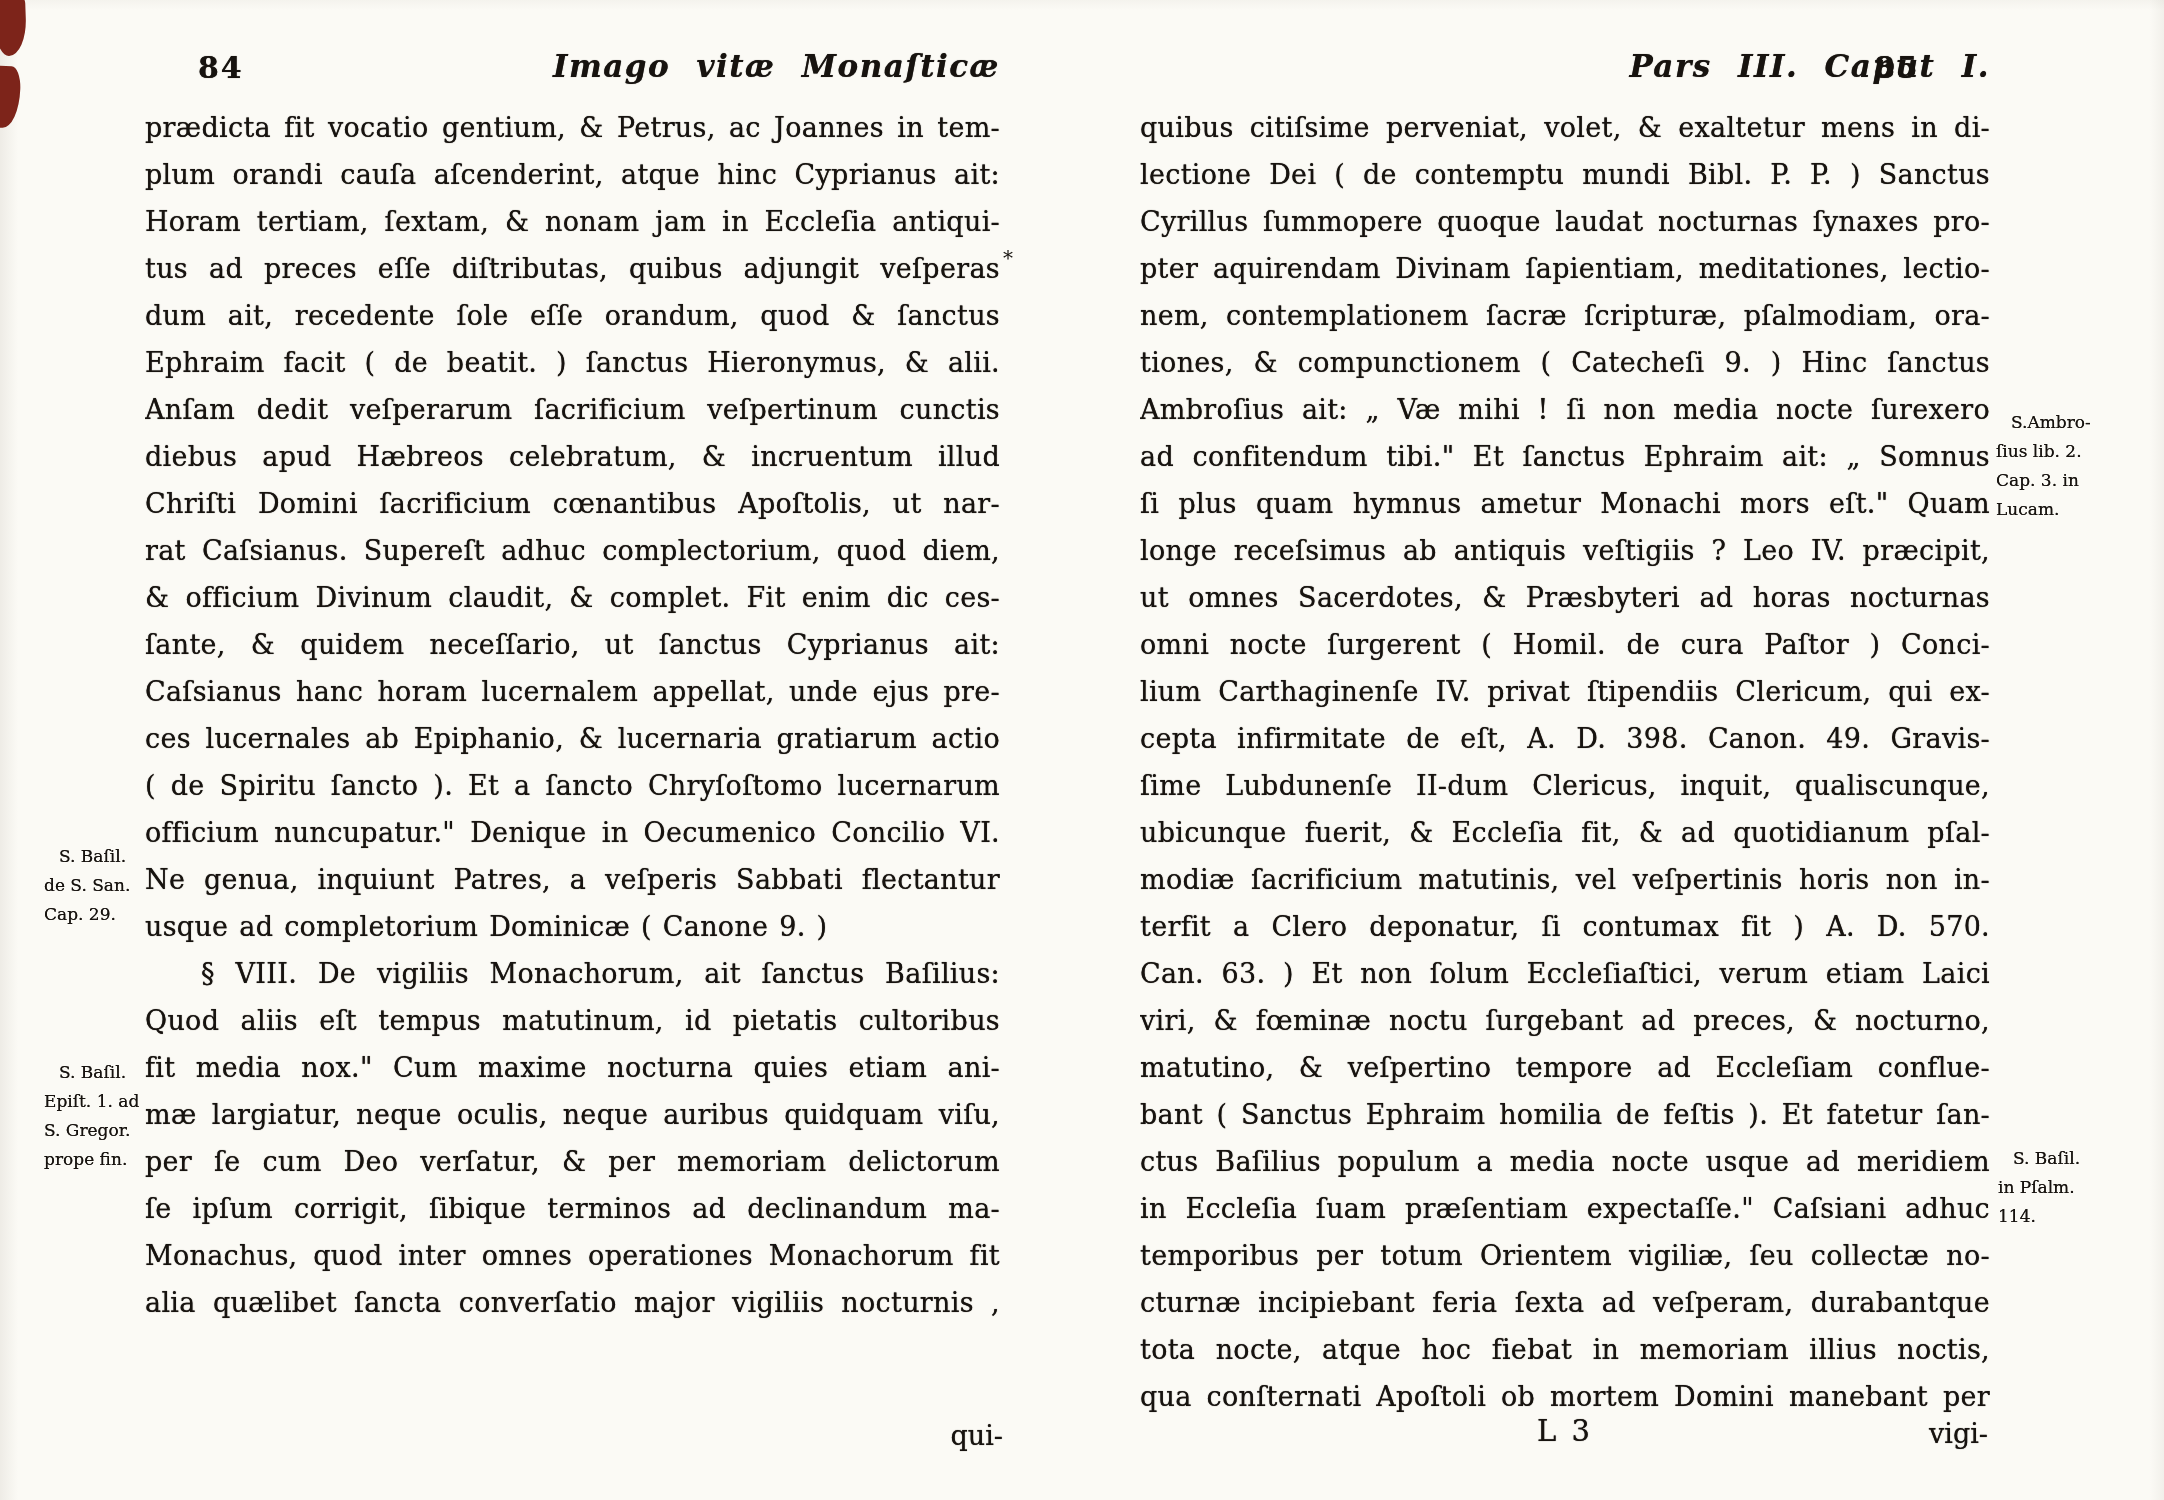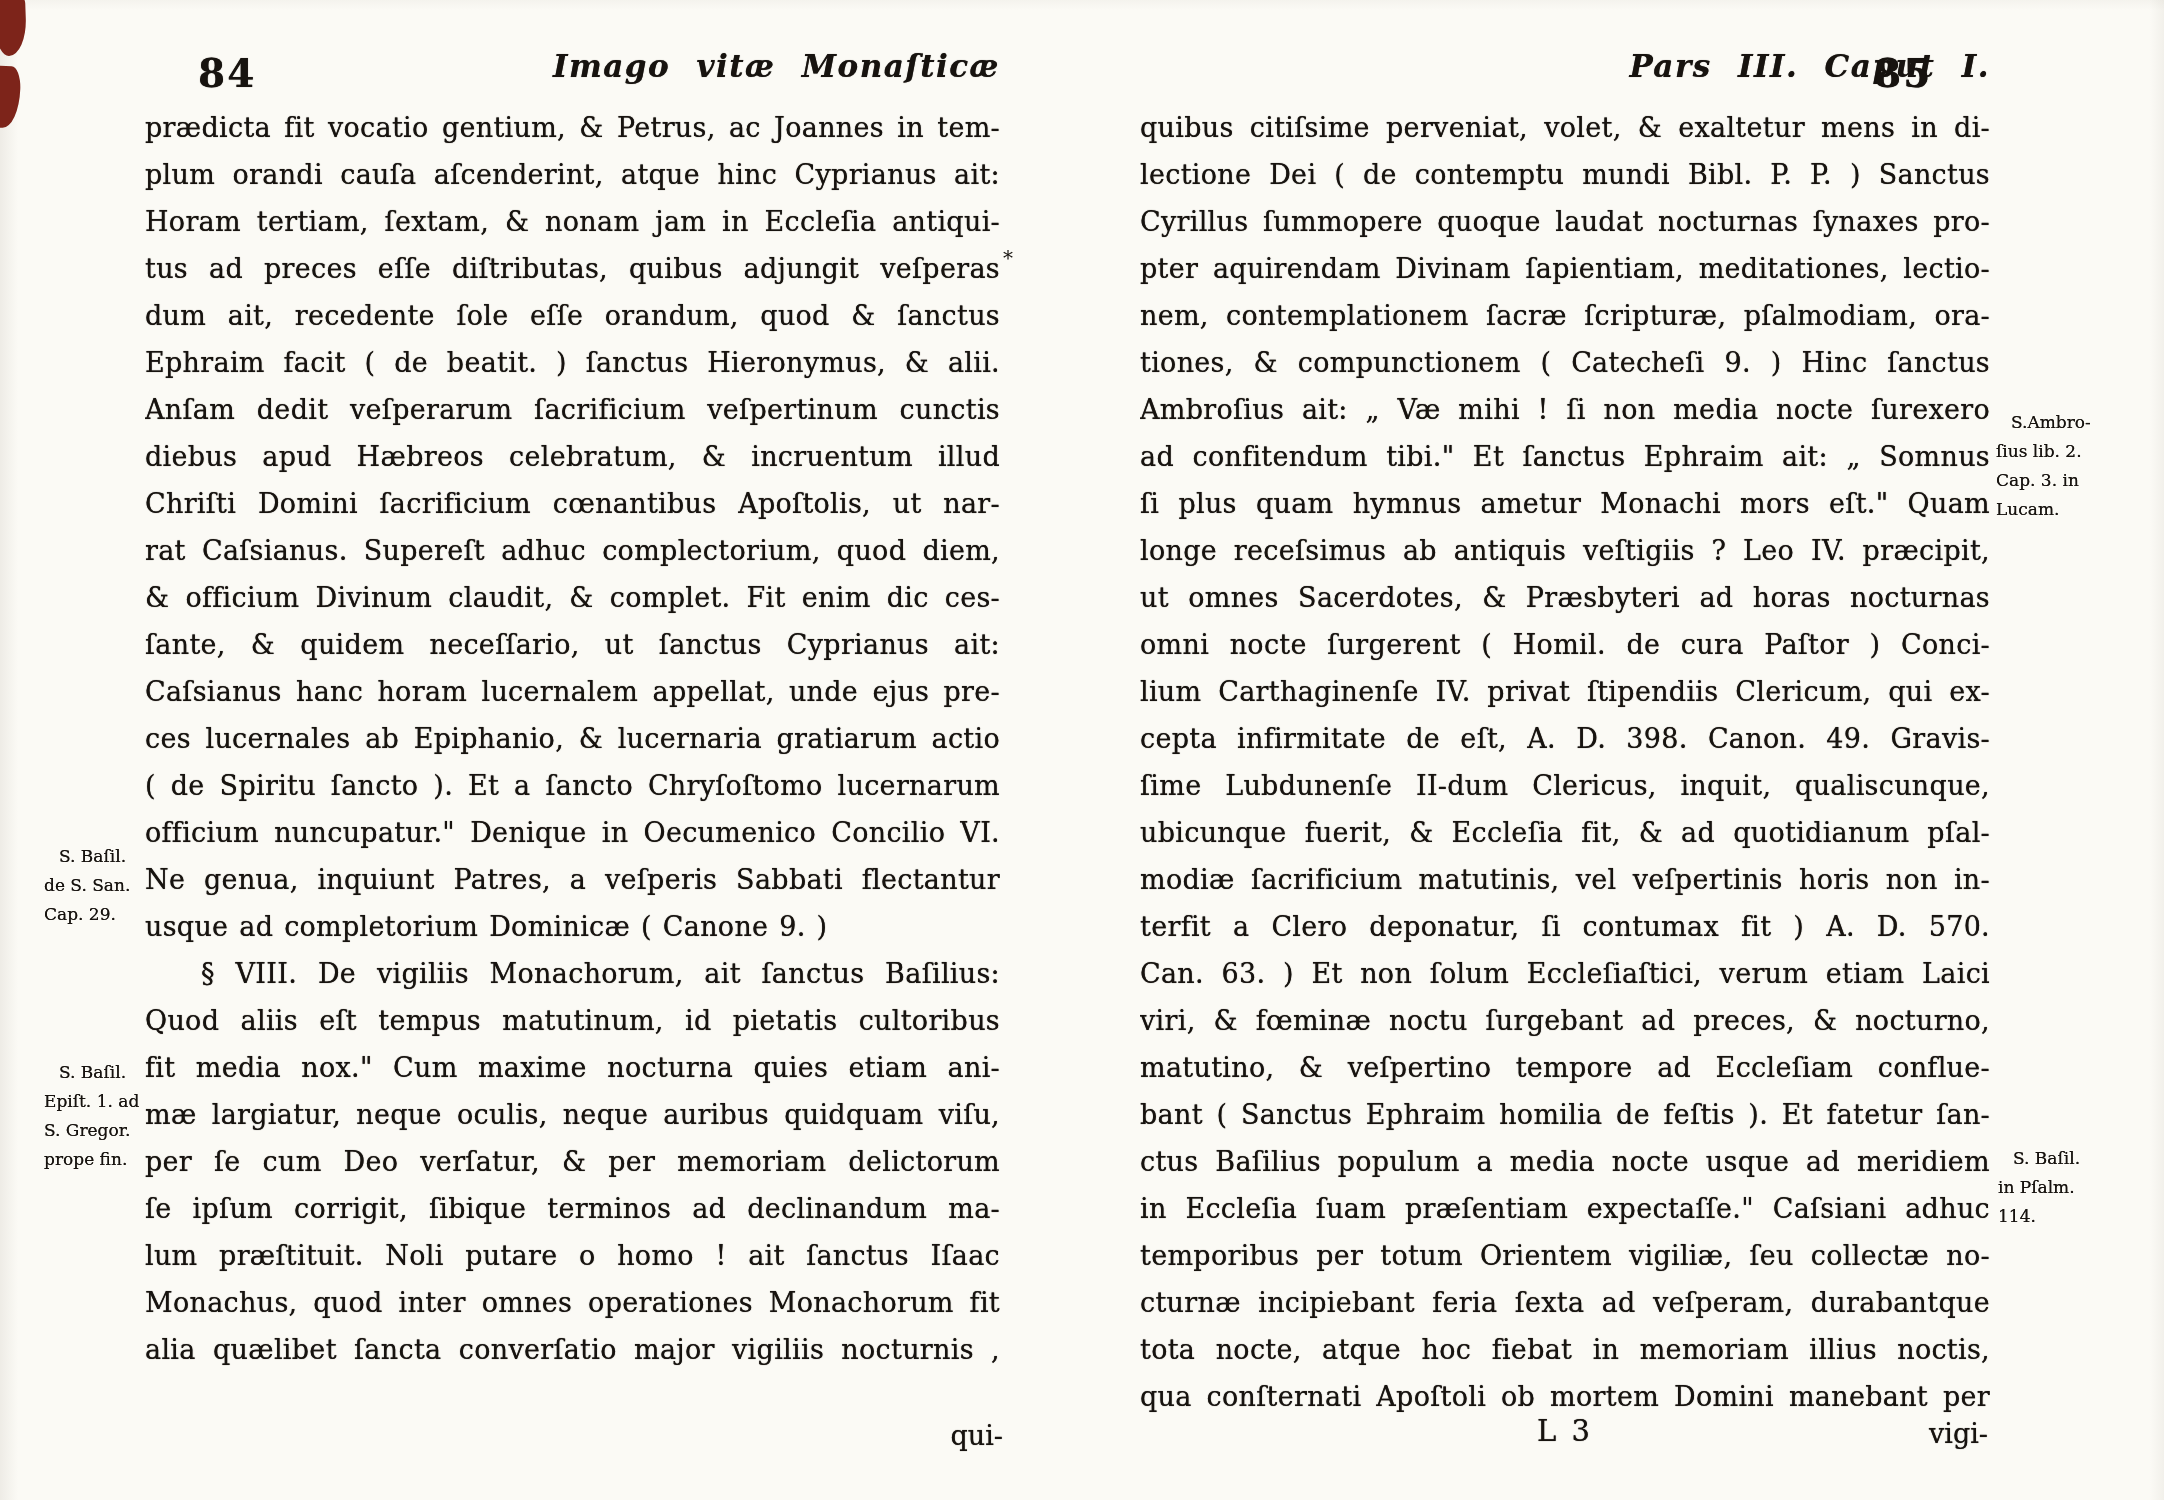--- a/index.html
+++ b/index.html
@@ -23,21 +23,21 @@
       linear-gradient(to left, rgba(120,110,95,.07), rgba(0,0,0,0) 14px),
       linear-gradient(to bottom, rgba(120,110,95,.05), rgba(0,0,0,0) 10px);
   }
   .red-mark, .red-mark2{
     position:absolute;background:var(--red);
   }
   .red-mark{left:-4px;top:-6px;width:30px;height:62px;border-radius:0 10px 60% 40%;transform:rotate(-2deg);}
   .red-mark2{left:-6px;top:66px;width:26px;height:62px;border-radius:0 40% 70% 30%;transform:rotate(2deg);}
 
   .pagenum{
-    position:absolute;top:50px;font-size:39px;font-weight:bold;letter-spacing:2px;
+    position:absolute;top:50px;font-size:30px;font-weight:bold;letter-spacing:2px;
     text-shadow:0 0 .7px rgba(23,19,15,.85);
   }
   .running-title{
     position:absolute;top:48px;font-size:31px;font-style:italic;font-weight:bold;
     text-align:right;letter-spacing:1.5px;word-spacing:14px;
     text-shadow:0 0 .7px rgba(23,19,15,.8);
   }
   .body-col{position:absolute;top:104px;}
   .body-left{left:145px;width:855px;}
   .body-right{left:1140px;width:850px;}
@@ -97,21 +97,20 @@
         <div class="line">( de Spiritu ſancto ).  Et a ſancto Chryſoſtomo lucernarum</div>
         <div class="line">officium nuncupatur."  Denique in Oecumenico Concilio VI.</div>
         <div class="line">Ne genua, inquiunt Patres, a veſperis Sabbati flectantur</div>
         <div class="line short">usque ad completorium Dominicæ ( Canone 9. )</div>
         <div class="line indent">§ VIII.  De vigiliis Monachorum, ait ſanctus Baſilius:</div>
         <div class="line">Quod aliis eſt tempus matutinum, id pietatis cultoribus</div>
         <div class="line">fit media nox."  Cum maxime nocturna quies etiam ani-</div>
         <div class="line">mæ largiatur, neque oculis, neque auribus quidquam viſu,</div>
         <div class="line">per ſe cum Deo verſatur, &amp; per memoriam delictorum</div>
         <div class="line">ſe ipſum corrigit, ſibique terminos ad declinandum ma-</div>
-        <div class="line">lum præſtituit.  Noli putare o homo !  ait ſanctus Iſaac</div>
         <div class="line">Monachus, quod inter omnes operationes Monachorum fit</div>
         <div class="line">alia quælibet ſancta converſatio major vigiliis nocturnis ,</div>
       </div>
 
     <div class="stray-mark">*</div>
 
     <div class="note note-l1">
         <div class="nline">S. Baſil.</div>
         <div class="nline">de S. San.</div>
         <div class="nline">Cap. 29.</div>

